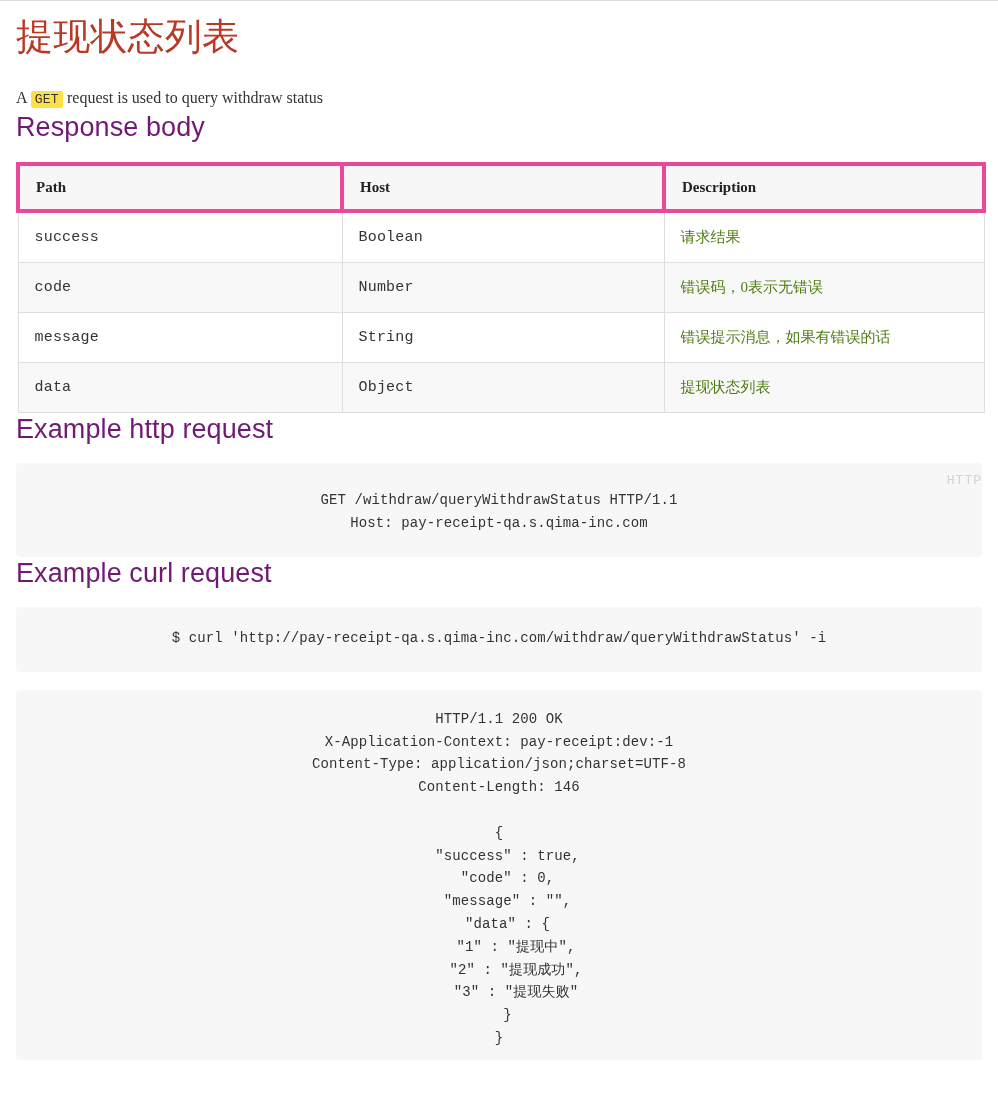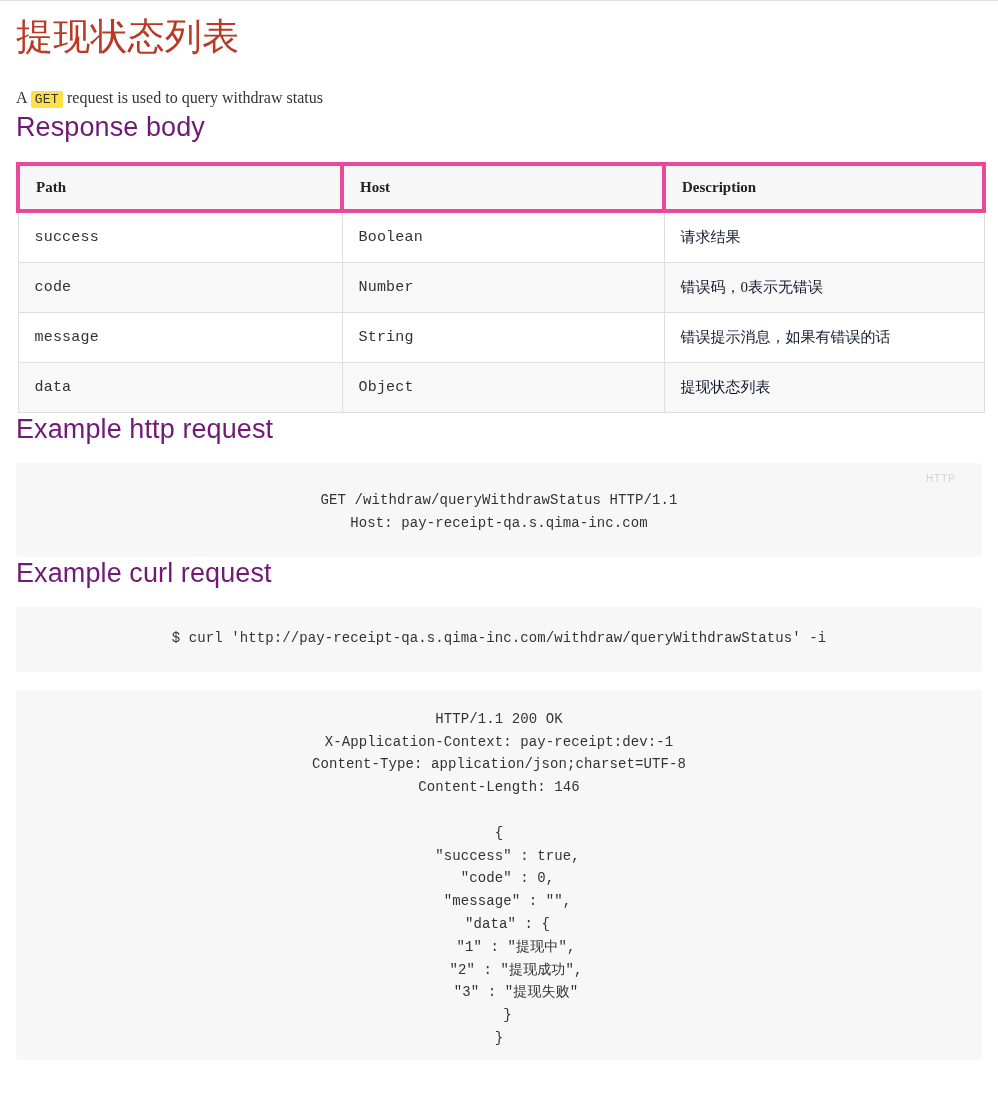--- a/index.html
+++ b/index.html
@@ -95,21 +95,21 @@
   }
   td.mono {
     font-family: "Liberation Mono", "DejaVu Sans Mono", monospace;
     font-size: 13.5px;
     color: #333333;
     letter-spacing: 0.2px;
   }
   td.desc {
     font-family: "Liberation Serif", "DejaVu Serif", serif;
     font-size: 15px;
-    color: #0f172a;
+    color: #4d7c0f;
   }
 
   
   .listing {
     position: relative;
     margin-top: 18px;
     background: #f7f7f8;
     border-radius: 4px;
     padding: 16px 18px 18px 18px;
     width: 966px;
@@ -120,23 +120,23 @@
     font-size: 14px;
     line-height: 22.8px;
     color: #333333;
     white-space: pre;
     letter-spacing: 0.1px;
     text-align: center;
   }
   .lang-label {
     position: absolute;
     top: 10px;
-    right: 26px;
-    font-family: Liberation Sans, sans-serif;
-    font-size: 10px;
+    right: 0;
+    font-family: Liberation Mono, monospace;
+    font-size: 13px;
     color: #d3d3d6;
     letter-spacing: 1px;
   }
   .listing-http  { padding-top: 26px; padding-bottom: 22px; }
   .listing-curl  { padding-top: 20px; padding-bottom: 22px; }
   .listing-resp  { padding-top: 18px; padding-bottom: 10px; }
 </style>
 </head>
 <body>
 

